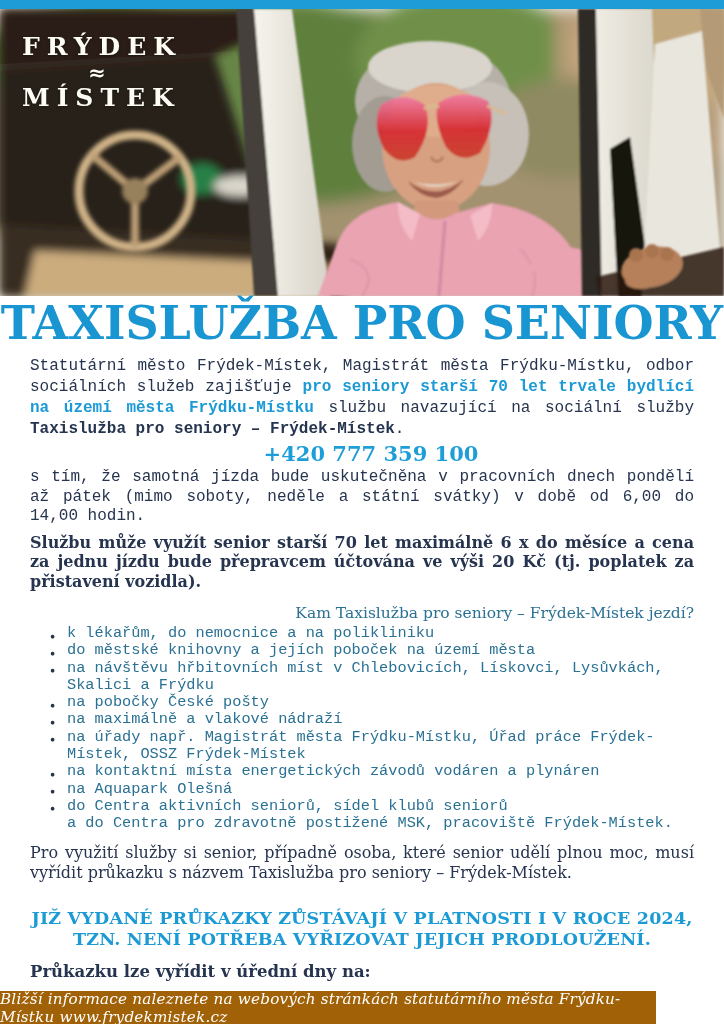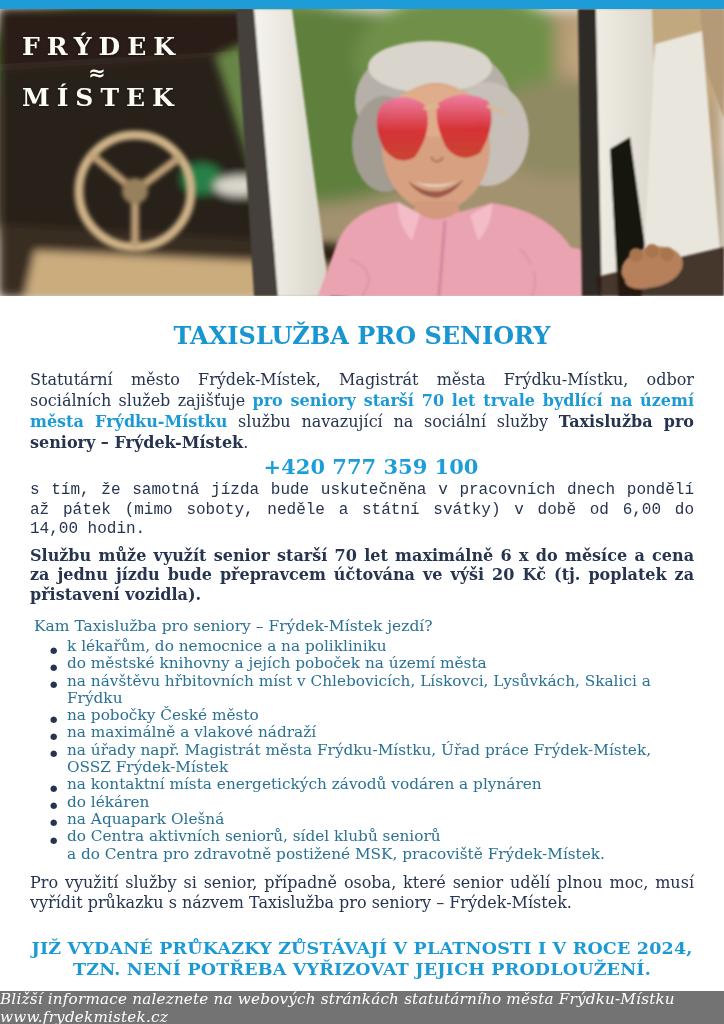--- a/index.html
+++ b/index.html
@@ -7,40 +7,40 @@
         font-family:"DejaVu Serif", serif;color:#26344f;}
   
   #topbar{position:absolute;left:0;top:0;width:724px;height:9px;background:#1e9cd7;}
   
   #hero{position:absolute;left:0;top:9px;width:724px;height:287px;display:block;}
   #logo{position:absolute;left:22px;top:32px;color:#fdfdf6;font-family:"DejaVu Serif",serif;
         font-weight:bold;font-size:25px;letter-spacing:7px;line-height:1.18;text-shadow:0 1px 3px rgba(0,0,0,.35);}
   #logo .tilde{display:block;text-align:center;font-size:21px;letter-spacing:0;line-height:1.0;padding-right:10px;}
   
   #content{position:absolute;left:0;top:296px;width:724px;}
-  .pagetitle{margin:20px 0 0 0;text-align:center;color:#1996d2;font-weight:bold;
-             font-size:24px;line-height:40px;letter-spacing:0px;}
+  .pagetitle{margin:7px 0 0 0;text-align:center;color:#1996d2;font-weight:bold;
+             font-size:46px;line-height:40px;letter-spacing:0px;}
   .para{margin:10px 30px 0 30px;font-size:16px;line-height:20.5px;text-align:justify;}
-  .para.first{margin-top:13px;line-height:21px;}
+  .para.first{margin-top:13px;line-height:21px;font-family:Liberation Mono, monospace;}
   .hl{color:#1b9ad5;font-weight:bold;}
   .db{font-weight:bold;}
   .phone{margin:1px 0 0 0;text-align:center;color:#1e9ed9;font-weight:bold;font-size:21px;line-height:25px;padding-left:18px;}
   .cond{margin-top:2px;line-height:19.5px;font-family:Liberation Mono, monospace;}
   .price{margin-top:6px;font-weight:bold;line-height:19.5px;}
-  .list-head{margin:13px 30px 0 34px;color:#2a7193;font-size:15.5px;line-height:18px;}
-  ul.dest{list-style:none;margin:3px 30px 0 30px;padding:0 0 0 20px;}
+  .list-head{margin:13px 30px 0 34px;color:#2a7193;font-size:15.5px;line-height:18px;text-align:right;}
+  ul.dest{list-style:none;margin:3px 30px 0 30px;padding:0 0 0 20px;font-family:Liberation Mono, monospace;}
   ul.dest li{position:relative;padding-left:17px;color:#2a7193;font-size:15.3px;line-height:17.3px;
              white-space:pre-line;}
   ul.dest li::before{content:"●";position:absolute;left:0;top:3.5px;font-size:8.5px;color:#26344f;}
   .notice{margin:24px 20px 0 20px;text-align:center;color:#1b9ad5;font-weight:bold;
           font-size:17.5px;line-height:21.5px;letter-spacing:.2px;}
   .office{margin:11px 30px 0 30px;font-size:16.5px;line-height:19.8px;}
   .office .oh{font-weight:bold;}
   
-  #footbar{position:absolute;left:0;bottom:0;width:724px;height:33px;background:#737373;
+  #footbar{position:absolute;left:0;bottom:0;width:656px;height:33px;background:#a16207;
            display:flex;align-items:center;justify-content:center;}
   #footbar .ftext{color:#ffffff;font-style:italic;font-size:15.2px;letter-spacing:.2px;}
 </style>
 </head>
 <body>
 
 <div id="page">
 
   <div id="topbar"></div>
 
@@ -166,25 +166,24 @@
     <p class="para cond">s tím, že samotná jízda bude uskutečněna v pracovních dnech pondělí až pátek (mimo soboty, neděle a státní svátky) v době od 6,00 do 14,00 hodin.</p>
 
     <p class="para price">Službu může využít senior starší 70 let maximálně 6 x do měsíce a cena za jednu jízdu bude přepravcem účtována ve výši 20 Kč (tj. poplatek za přistavení vozidla).</p>
 
     <div class="list-head">Kam Taxislužba pro seniory – Frýdek-Místek jezdí?</div>
 
     <ul class="dest">
       <li>k lékařům, do nemocnice a na polikliniku</li>
       <li>do městské knihovny a jejích poboček na území města</li>
       <li>na návštěvu hřbitovních míst v Chlebovicích, Lískovci, Lysůvkách, Skalici a Frýdku</li>
-      <li>na pobočky České město</li>
+      <li>na pobočky České pošty</li>
       <li>na maximálně a vlakové nádraží</li>
       <li>na úřady např. Magistrát města Frýdku-Místku, Úřad práce Frýdek-Místek, OSSZ Frýdek-Místek</li>
       <li>na kontaktní místa energetických závodů vodáren a plynáren</li>
-      <li>do lékáren</li>
       <li>na Aquapark Olešná</li>
       <li>do Centra aktivních seniorů, sídel klubů seniorů
 a do Centra pro zdravotně postižené MSK, pracoviště Frýdek-Místek.</li>
     </ul>
 
     <p class="para">Pro využití služby si senior, případně osoba, které senior udělí plnou moc, musí vyřídit průkazku s názvem Taxislužba pro seniory – Frýdek-Místek.</p>
 
     <div class="notice">
       <div>JIŽ VYDANÉ PRŮKAZKY ZŮSTÁVAJÍ V PLATNOSTI I V ROCE 2024,</div>
       <div>TZN. NENÍ POTŘEBA VYŘIZOVAT JEJICH PRODLOUŽENÍ.</div>

